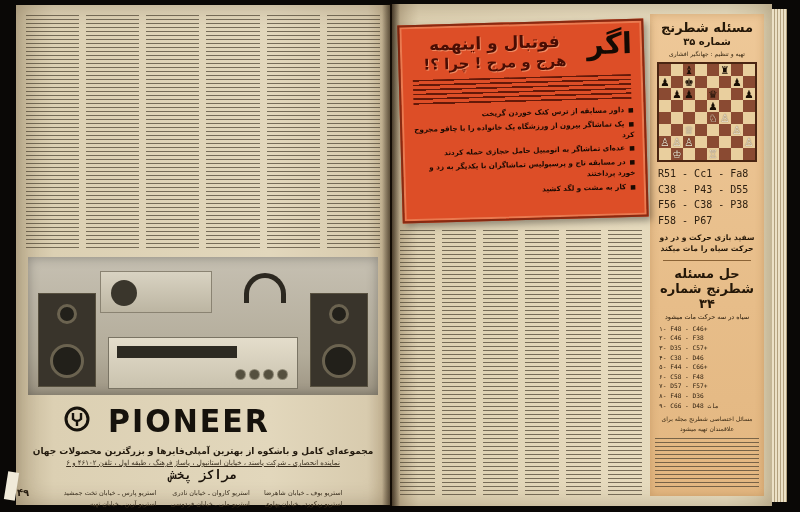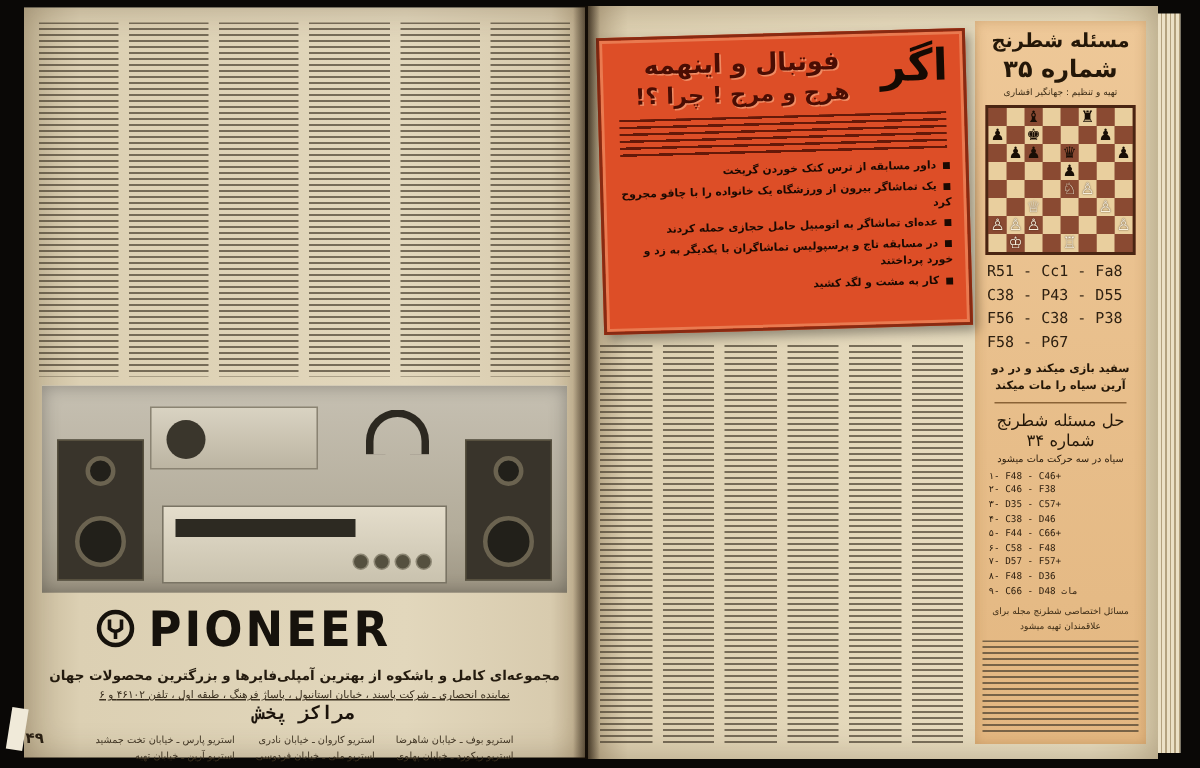--- a/index.html
+++ b/index.html
@@ -45,21 +45,21 @@
     background:linear-gradient(180deg,#e4ddcb,#c9c2ae); border:1px solid #7a7464; }
   .receiver .dial { position:absolute; left:8px; top:8px; right:60px; height:12px; background:#2d2a22; }
   .knob { position:absolute; bottom:9px; width:9px; height:9px; border-radius:50%;
     background:#55503f; box-shadow:0 0 0 1px #8d8774; }
   .turntable { position:absolute; left:72px; top:14px; width:112px; height:42px;
     background:linear-gradient(180deg,#d9d3c2,#bcb5a2); border:1px solid #8a8372; }
   .turntable .platter { position:absolute; left:10px; top:8px; width:26px; height:26px;
     border-radius:50%; background:#3a362c; }
   .headphones { position:absolute; right:92px; top:16px; width:42px; height:30px;
     border:5px solid #2c2820; border-bottom:none; border-radius:22px 22px 0 0; }
-  .brand-row { display:flex; align-items:center; gap:9px; margin:8px 0 8px 36px; }
+  .brand-row { display:flex; align-items:center; gap:18px; margin:8px 0 8px 36px; }
   .brand-text { font-weight:bold; font-size:30px; letter-spacing:2px; color:#16120c;
     transform:scaleY(1.08); }
   .tagline { text-align:center; direction:rtl; font-weight:bold; font-size:9px;
     color:#231a0e; margin-top:5px; }
   .dealer { text-align:center; direction:rtl; font-size:7px; color:#372c1c; margin-top:3px;text-decoration:underline; }
   .distrib { text-align:center; direction:rtl; font-weight:bold; font-size:12.5px;
     color:#1b130b; margin-top:0;font-family:Liberation Mono, monospace; }
   .addresses { display:flex; direction:rtl; gap:14px; justify-content:center;
     font-size:6.5px; color:#3c3120; margin-top:5px; line-height:1.7; }
   .page-num { position:absolute; left:1px; bottom:7px; font-size:10px; font-weight:bold; color:#2a2013; }
@@ -80,33 +80,33 @@
   .fb-bullets > div::before { content:"■"; margin-left:4px; font-size:6px; }
 
   .rp-cols { left:8px; right:130px; top:226px; bottom:10px; }
 
   
   .chess-strip { position:absolute; right:8px; top:10px; width:114px; bottom:10px;
     background:linear-gradient(180deg,#eec898 0%,#e7bd89 60%,#e3b781 100%);
     padding:6px 5px; direction:rtl; text-align:center; color:#241708;
     display:flex; flex-direction:column; box-shadow: inset 0 0 8px rgba(120,70,20,.25); }
   .ch-t1 { font-size:13px; font-weight:bold; }
-  .ch-t2 { font-size:16px; font-weight:bold; margin-top:1px; }
+  .ch-t2 { font-size:10px; font-weight:bold; margin-top:1px; }
   .ch-by { font-size:6px; margin:3px 0 2px; color:#3a2a14; }
   .board { display:grid; grid-template-columns:repeat(8,12px); grid-template-rows:repeat(8,12px);
     border:2px solid #4a2512; margin:3px auto 2px; background:#8a4a32; }
   .sq { width:12px; height:12px; font-size:10.5px; line-height:12px; text-align:center; }
   .sq.light { background:#e9cf9e; } .sq.dark { background:#8a4a32; }
   .wp { color:#f8efdb; text-shadow:0 0 1px #2a160a; }
   .bp { color:#190e05; }
   .ch-pos { direction:ltr; text-align:left; font-family:"DejaVu Sans Mono",monospace;
     font-size:10px; color:#2e2011; line-height:1.55; margin-top:2px; padding:0 3px; }
   .ch-cap { font-size:7.6px; font-weight:bold; line-height:1.5; margin-top:4px; }
   .ch-div { border-top:1px solid #8a6336; margin:5px 8px; }
-  .ch-sol-t { font-size:11px; font-weight:normal; }
+  .ch-sol-t { font-size:13px; font-weight:bold; }
   .ch-sol-s { font-size:6.5px; margin:2px 0 3px; }
   .ch-moves { direction:ltr; text-align:left; font-family:"DejaVu Sans Mono",monospace;
     font-size:6.2px; line-height:1.55; color:#2a1c0d; padding:0 4px; }
   .ch-foot { font-size:6px; line-height:1.6; margin-top:4px; color:#3a2a14; }
   .ch-fill { margin-top:5px; min-height:30px; }
 </style>
 </head>
 <body>
 
 <div class="spread">
@@ -284,21 +284,21 @@
         </div>
 
       <div class="ch-pos">
 
       <div>R51 - Cc1 - Fa8</div>
           <div>C38 - P43 - D55</div>
           <div>F56 - C38 - P38</div>
           <div>F58 - P67</div>
         </div>
 
-      <div class="ch-cap">سفید بازی میکند و در دو آرین سیاه را مات میکند</div>
+      <div class="ch-cap">سفید بازی حرکت و در دو حرکت سیاه را مات میکند</div>
       <div class="ch-div"></div>
       <div class="ch-sol-t">حل مسئله شطرنج شماره ۳۴</div>
       <div class="ch-sol-s">سیاه در سه حرکت مات میشود</div>
 
       <div class="ch-moves">
 
       <div>۱- F48 - C46+</div>
           <div>۲- C46 - F38</div>
           <div>۳- D35 - C57+</div>
           <div>۴- C38 - D46</div>

